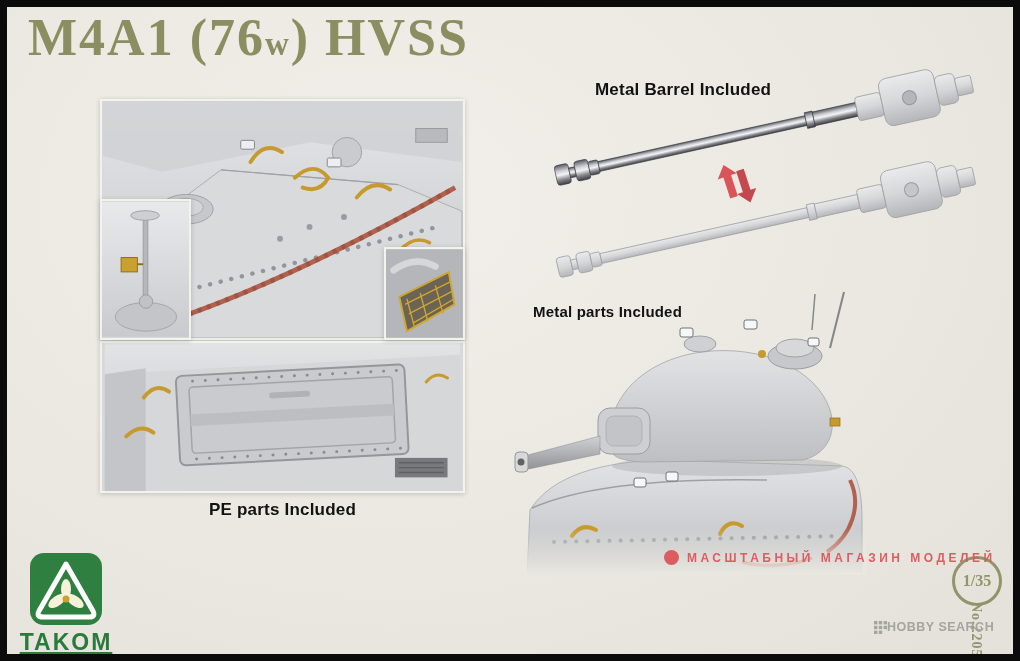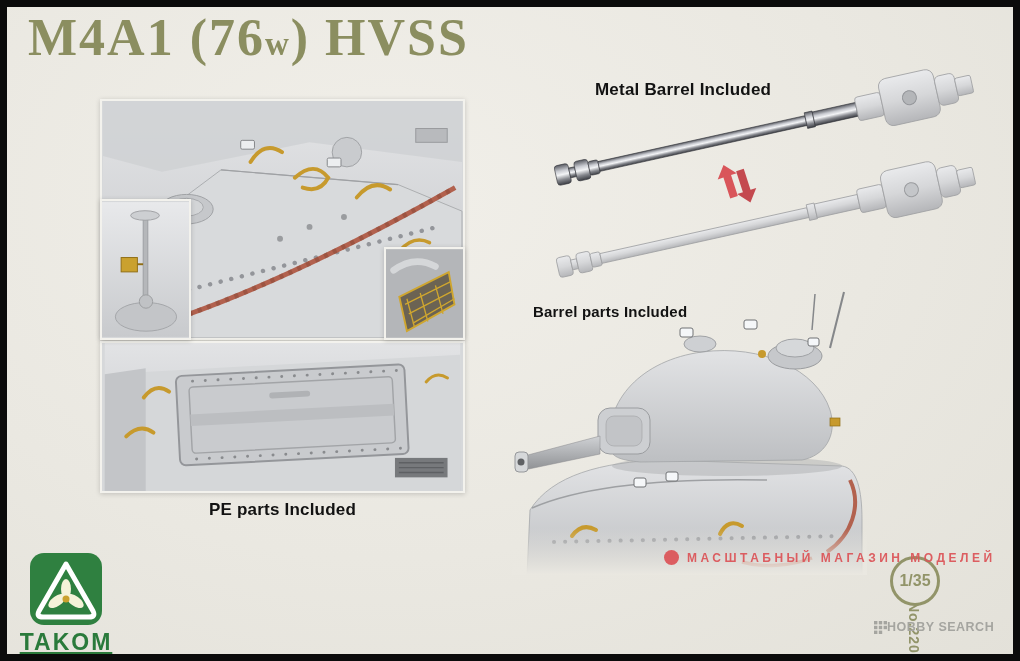--- a/index.html
+++ b/index.html
@@ -60,21 +60,21 @@
   .wm-main{
     font-family:"Liberation Serif", serif;font-weight:700;
     font-size:43px;letter-spacing:1px;color:#dc5458;margin-left:18px;
     white-space:nowrap;line-height:1.05;
   }
   .wm-sub-row{display:flex;align-items:center;gap:8px;margin-top:5px;}
   .wm-dot{width:15px;height:15px;border-radius:50%;background:#dc5458;flex:none;}
   .wm-sub{font-weight:700;font-size:12px;letter-spacing:3.5px;color:#dc5458;white-space:nowrap;}
 
   
-  .scale-badge{position:absolute;left:890px;top:556px;z-index:15;opacity:.92;}
+  .scale-badge{position:absolute;left:952px;top:556px;z-index:15;opacity:.92;font-family:Liberation Serif, serif;}
   .scale-circle{
     width:50px;height:50px;border:3px solid #8b8e60;border-radius:50%;
     display:flex;align-items:center;justify-content:center;box-sizing:border-box;
     font-weight:700;font-size:16px;color:#8b8e60;
   }
   .kit-no{
     writing-mode:vertical-rl;font-weight:700;font-size:14px;letter-spacing:1px;
     color:#8b8e60;margin-left:16px;margin-top:-4px;height:52px;
   }
 
@@ -233,21 +233,21 @@
         <rect x="264" y="-7" width="44" height="14"></rect>
         <rect x="308" y="-12" width="26" height="24" rx="3"></rect>
         <rect x="334" y="-24" width="56" height="48" rx="8"></rect>
         <rect x="390" y="-15" width="20" height="30" rx="5"></rect>
         <rect x="410" y="-9" width="16" height="18" rx="2"></rect>
       </g>
       <circle cx="362" cy="0" r="7" fill="#c4c6c9" stroke="#9a9c9f"></circle>
     </g>
   </svg>
 
-  <div class="callout clear-label">Barrel parts Included</div>
+  <div class="callout clear-label">Metal parts Included</div>
   <svg class="art turret-art" viewBox="0 0 355 285">
     <defs>
       <linearGradient id="gBody" x1="0" y1="0" x2="0" y2="1">
         <stop offset="0" stop-color="#e2e3e5"></stop>
           <stop offset="1" stop-color="#bdbfc2"></stop>
       </linearGradient>
       <linearGradient id="gBar" x1="0" y1="0" x2="0" y2="1">
         <stop offset="0" stop-color="#d0d2d5"></stop>
           <stop offset="1" stop-color="#8f9194"></stop>
       </linearGradient>

